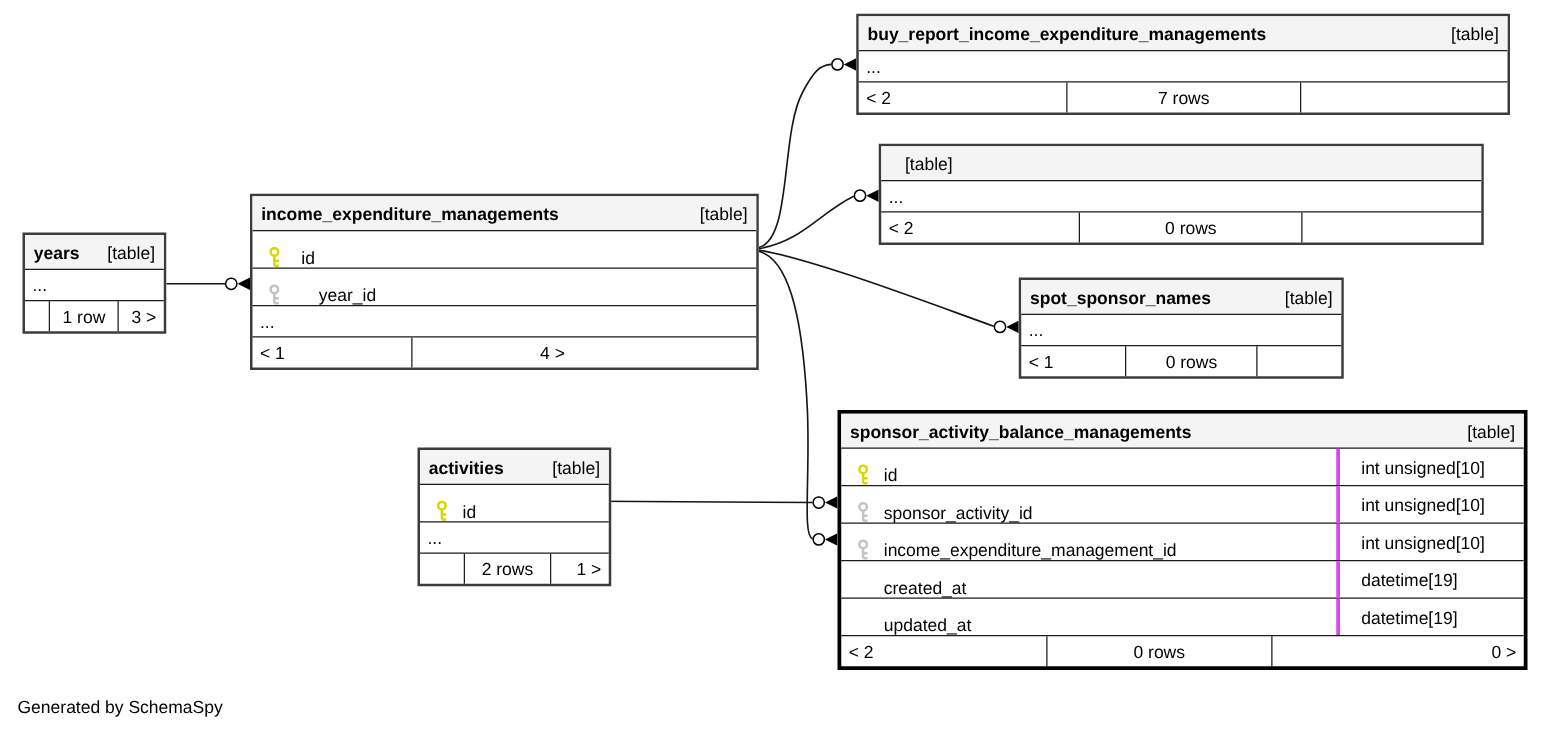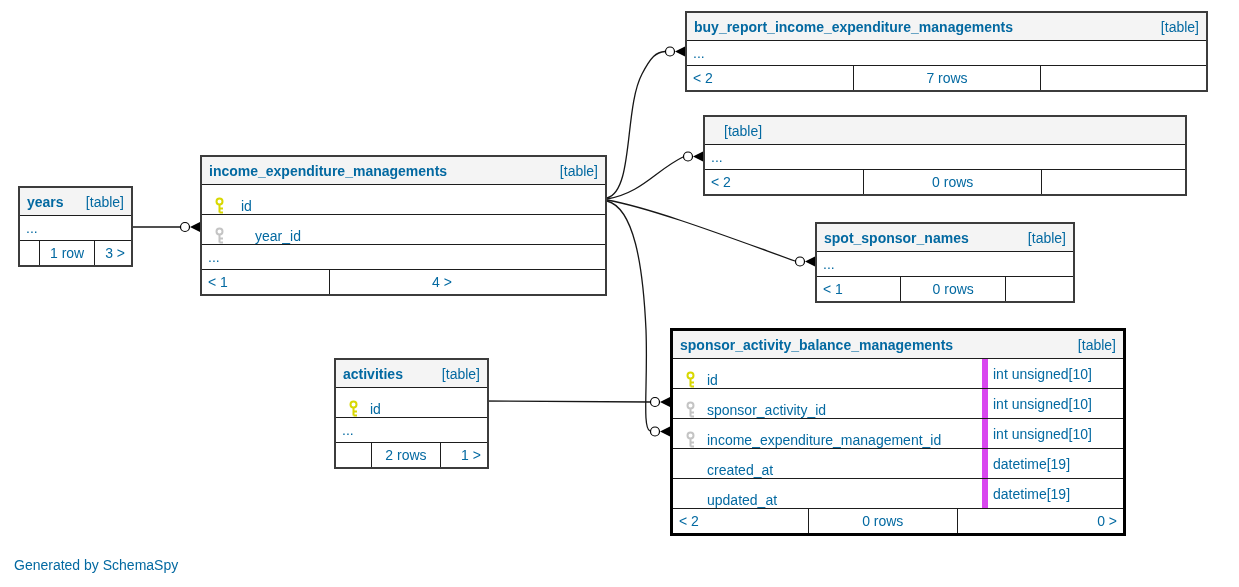--- a/index.html
+++ b/index.html
@@ -1,35 +1,35 @@
 <!DOCTYPE html>
 <html style="--primary-key: #d8d800; --foreign-key: #c4c4c4; --header-bg: #f4f4f4; --edge: #161616;"><head>
 <meta charset="utf-8">
 <style>
   html,body{margin:0;padding:0;background:#fff;}
   .canvas{position:relative;width:1239px;height:587px;background:#fff;overflow:hidden;
-          font-family:"Liberation Sans",sans-serif;color:#0369a1;}
+          font-family:"Liberation Sans",sans-serif;color:#000000;}
   svg.edges{position:absolute;left:0;top:0;pointer-events:none;}
 
   .tbl{position:absolute;border:2px solid #3c3c3c;background:#fff;font-size:14px;box-sizing:border-box;}
   .tbl.focus{border:3px solid #000;}
 
   .hdr{height:27px;background:var(--header-bg,#f4f4f4);display:flex;align-items:center;
        justify-content:space-between;padding:0 7px;border-bottom:1px solid #1d1d1d;}
   .tname{font-weight:bold;white-space:nowrap;}
   .ttag{white-space:nowrap;margin-left:12px;}
 
   .row{height:29px;display:flex;align-items:flex-end;border-bottom:1px solid #1d1d1d;}
   .keyspace{width:14px;margin-left:11px;flex:none;display:flex;align-items:center;}
   .keyspace svg{display:block;}
   .key-pk{color:var(--primary-key,#d8d800);}
   .key-fk{color:var(--foreign-key,#c4c4c4);}
   .cname{margin-left:9px;white-space:nowrap;}
   .ctype{margin-left:auto;flex:none;width:130px;align-self:stretch;display:flex;align-items:center;
-         border-left:6px solid #d946ef;padding-left:5px;white-space:nowrap;}
+         border-left:3px solid #d946ef;padding-left:17px;white-space:nowrap;}
 
   .ell{height:24px;display:flex;align-items:center;padding-left:6px;border-bottom:1px solid #1d1d1d;}
 
   .foot{height:24px;display:flex;align-items:stretch;}
   .fc{display:flex;align-items:center;padding:0 6px;box-sizing:border-box;white-space:nowrap;}
   .fc + .fc{border-left:1px solid #1d1d1d;}
   .fc.mid{justify-content:center;}
   .fc.right{justify-content:flex-end;}
 
   .note{position:absolute;left:14px;top:557px;font-size:14px;}
@@ -103,21 +103,21 @@
       <span class="ttag">[table]</span>
     </div>
     <div class="ell">...</div>
     <div class="foot">
       <span class="fc" style="width:32.5%">&lt; 1</span>
       <span class="fc mid" style="width:41%">0 rows</span>
       <span class="fc right" style="width:26.5%"></span>
     </div>
   </div>
 
-  <div class="tbl focus" style="left:670px;top:328px;width:456px;">
+  <div class="tbl focus" style="left:670px;top:328px;width:552px;">
     <div class="hdr">
       <span class="tname">sponsor_activity_balance_managements</span>
       <span class="ttag">[table]</span>
     </div>
     <div class="row">
       <span class="keyspace key-pk">
         <svg width="13" height="17" viewBox="0 0 13 17">
             <circle cx="6.5" cy="4.5" r="3" fill="none" stroke="currentColor" stroke-width="2"></circle>
             <path d="M6.5 7.5 V15.5 M6.5 11.5 H10 M6.5 15.5 H10" stroke="currentColor" stroke-width="2" fill="none"></path>
           </svg>

